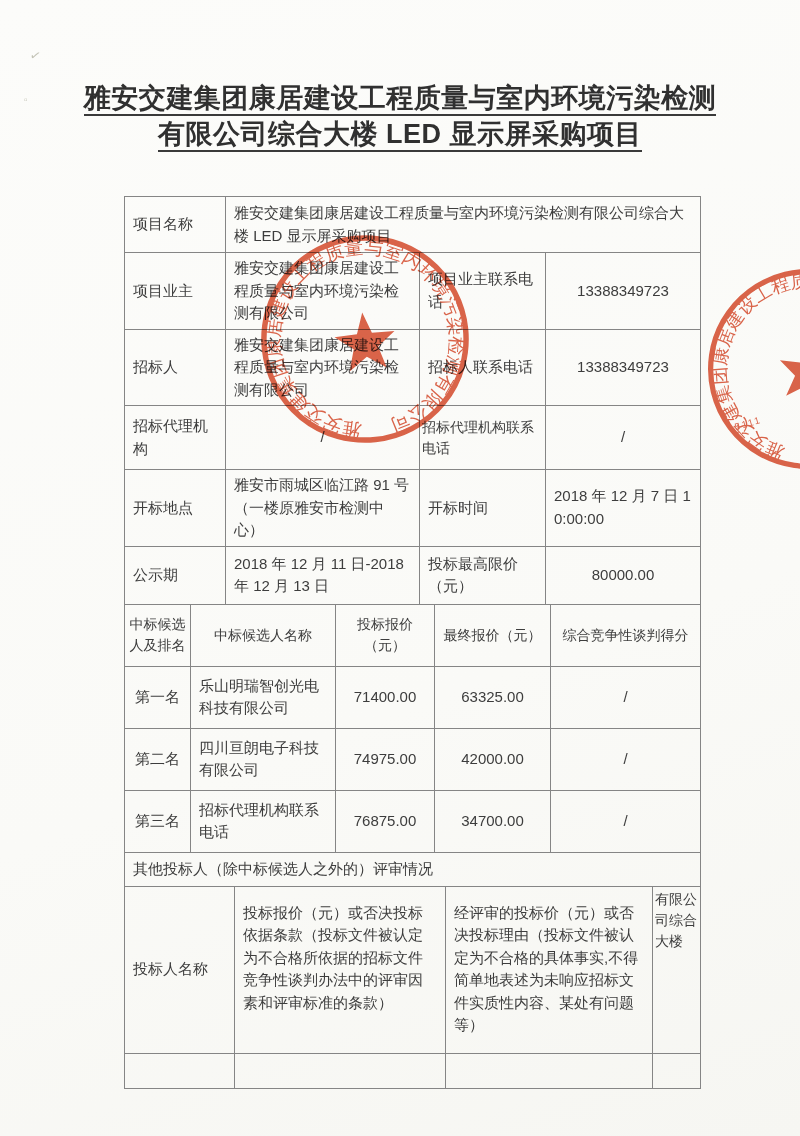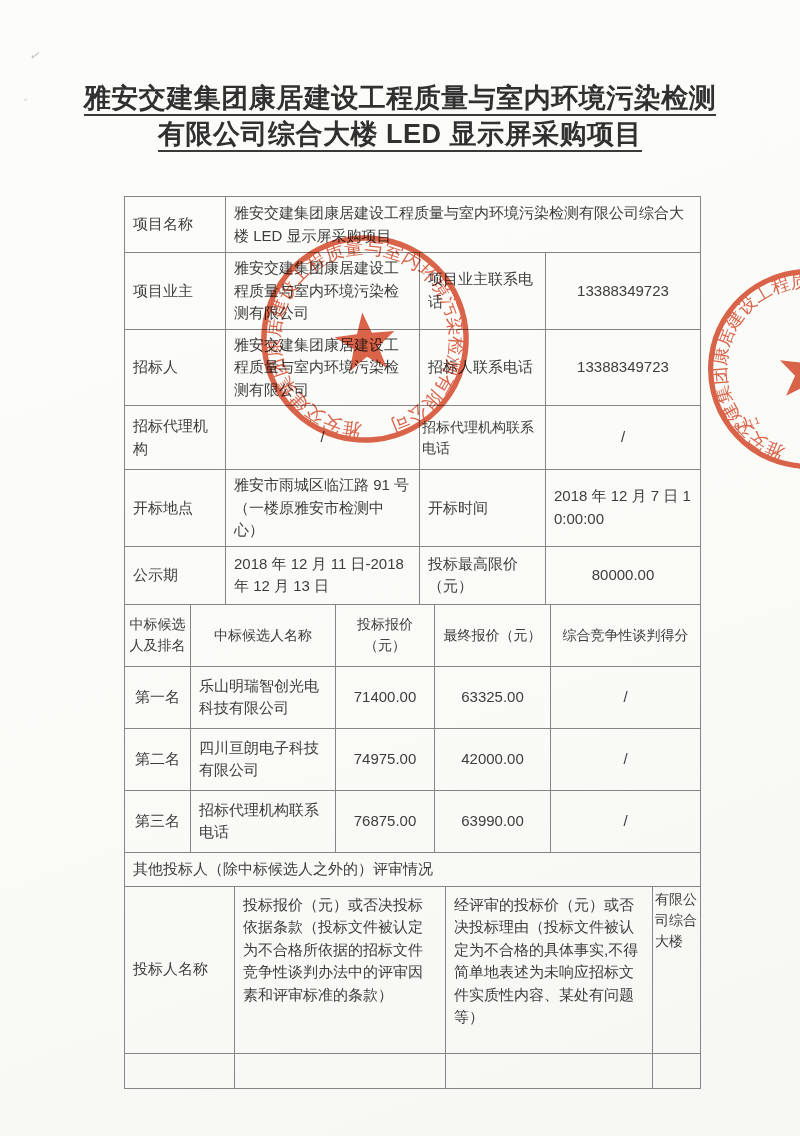--- a/index.html
+++ b/index.html
@@ -24,21 +24,21 @@
   .tables{position:absolute;left:124px;top:196px;width:576px;}
   table{border-collapse:collapse;table-layout:fixed;width:576px;}
   table+table{margin-top:-1px;}
   td{
     border:1px solid #858585;font-size:15px;line-height:1.5;
     padding:4px 8px;vertical-align:middle;color:#3d3d3d;
     word-break:break-all;overflow:hidden;
   }
   td.c{text-align:center;}
   td.l{text-align:left;}
-  td.vt{vertical-align:top;padding-top:7px;}
+  td.vt{vertical-align:top;padding-top:15px;}
   td.hdr{font-size:14px;padding:2px 2px;text-align:center;}
   td.tight{padding:2px 2px;font-size:14px;}
 
   
   .stamp{position:absolute;mix-blend-mode:multiply;opacity:0.86;pointer-events:none;}
   .stamp-center{left:256px;top:230px;width:218px;height:218px;transform:rotate(-6deg);}
   .stamp-right{left:703px;top:264px;width:210px;height:210px;transform:rotate(8deg);}
 </style>
 </head>
 <body>
@@ -127,21 +127,21 @@
         <td class="c">第二名</td>
         <td class="l">四川亘朗电子科技有限公司</td>
         <td class="c">74975.00</td>
         <td class="c">42000.00</td>
         <td class="c">/</td>
       </tr>
       <tr style="height:62px">
         <td class="c">第三名</td>
         <td class="l">招标代理机构联系电话</td>
         <td class="c">76875.00</td>
-        <td class="c">63990.00</td>
+        <td class="c">34700.00</td>
         <td class="c">/</td>
       </tr>
     </tbody>
       </table>
 
     <table>
       <colgroup>
           <col style="width:110px">
           <col style="width:211px">
           <col style="width:207px">

